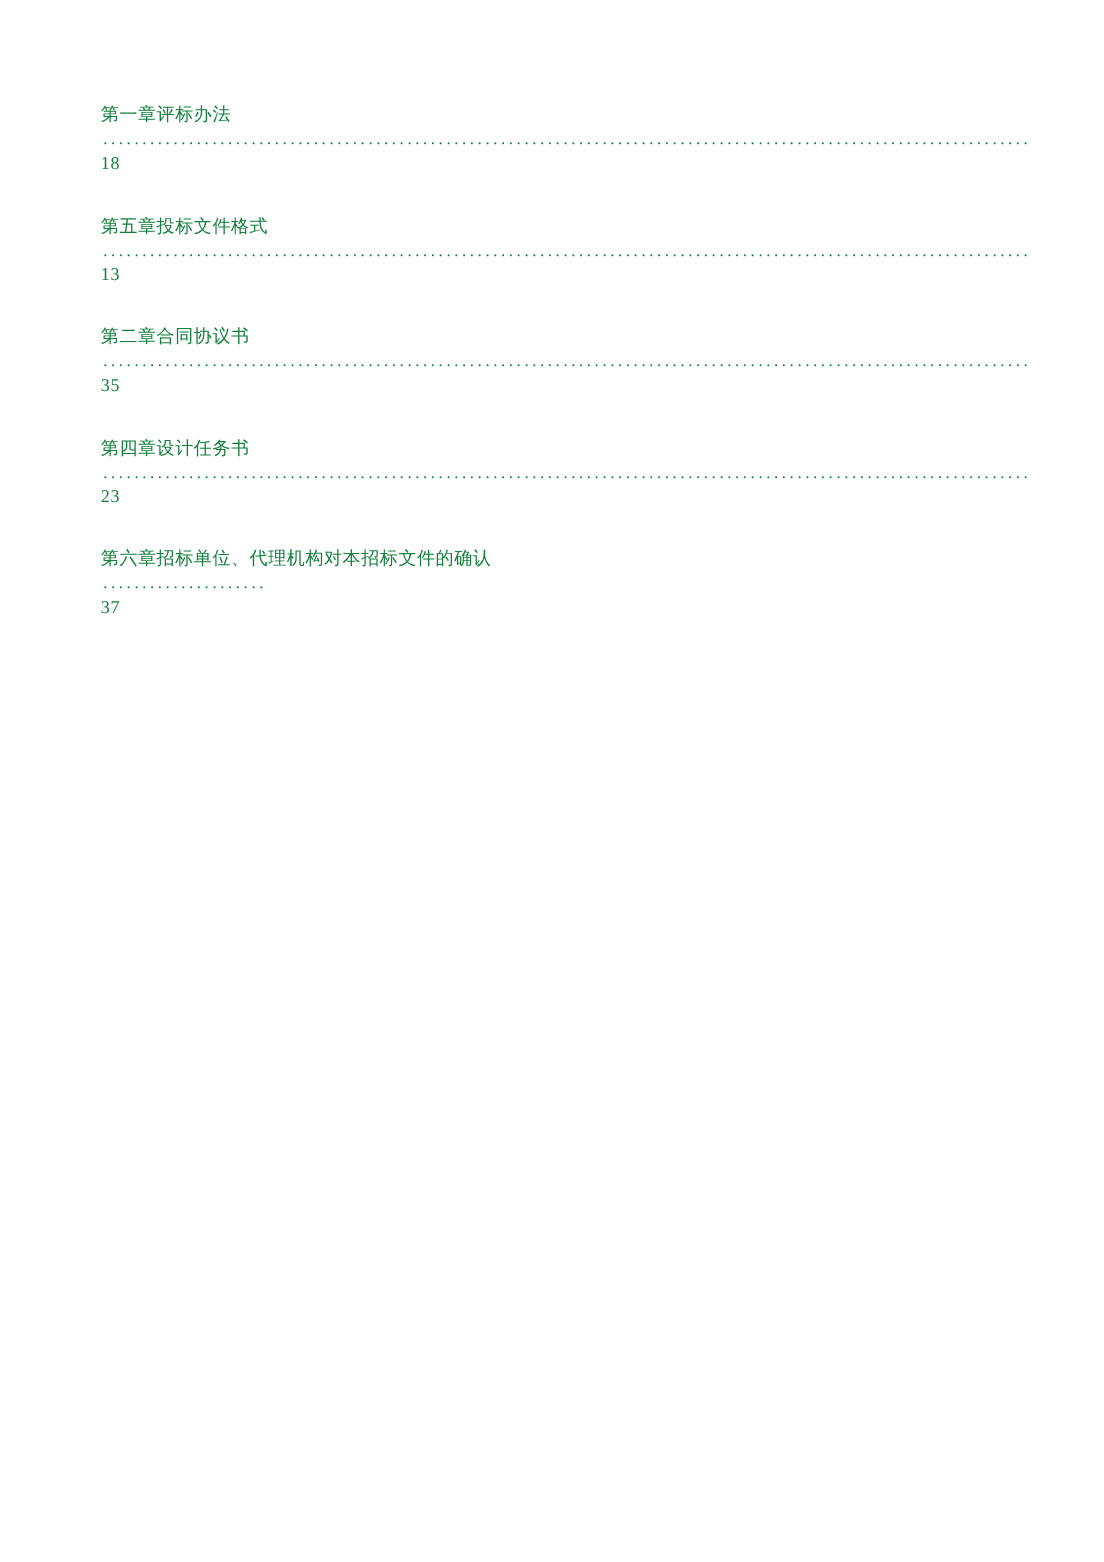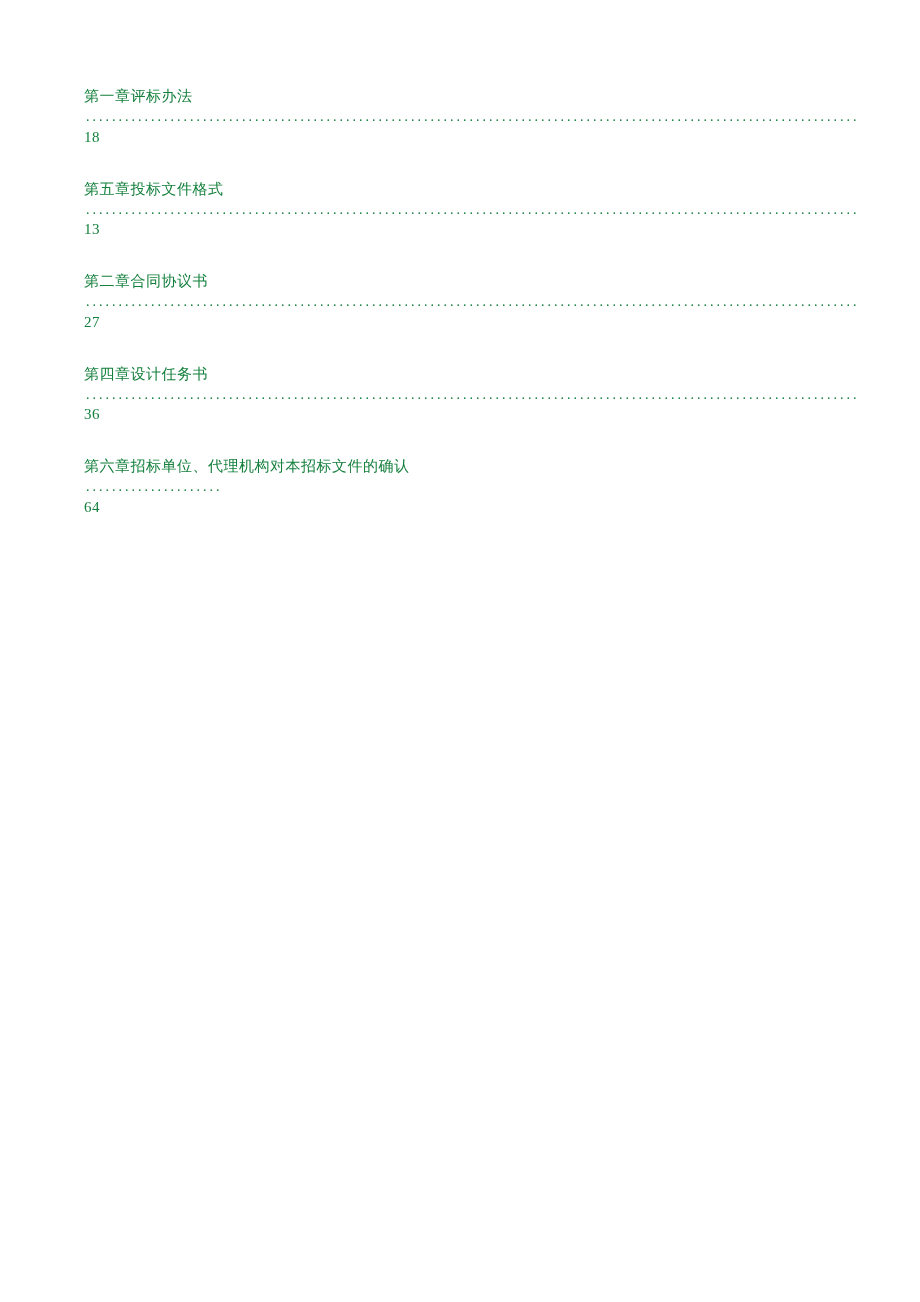--- a/index.html
+++ b/index.html
@@ -61,25 +61,25 @@
     <span class="toc-page">18</span>
   </div>
   <div class="toc-entry">
     <span class="toc-title">第五章投标文件格式</span>
     <span class="toc-dots">.......................................................................................................................</span>
     <span class="toc-page">13</span>
   </div>
   <div class="toc-entry">
     <span class="toc-title">第二章合同协议书</span>
     <span class="toc-dots">.......................................................................................................................</span>
-    <span class="toc-page">27</span>
+    <span class="toc-page">35</span>
   </div>
   <div class="toc-entry">
     <span class="toc-title">第四章设计任务书</span>
     <span class="toc-dots">.......................................................................................................................</span>
-    <span class="toc-page">36</span>
+    <span class="toc-page">23</span>
   </div>
   <div class="toc-entry short">
     <span class="toc-title">第六章招标单位、代理机构对本招标文件的确认</span>
     <span class="toc-dots">.....................</span>
-    <span class="toc-page">64</span>
+    <span class="toc-page">37</span>
   </div>
 </div>
 
 </body></html>

